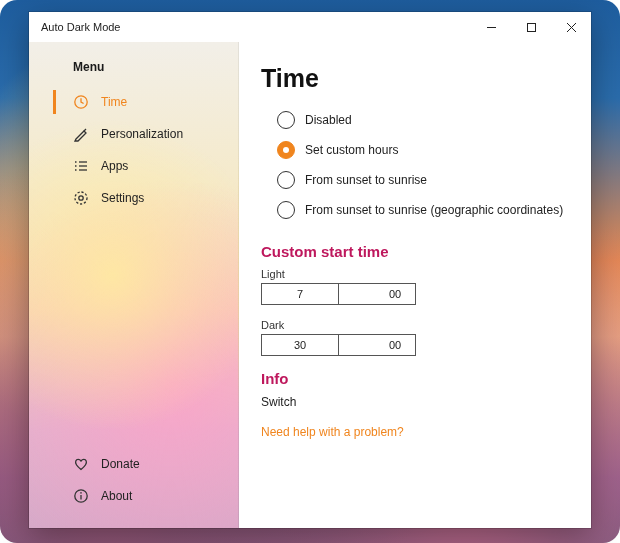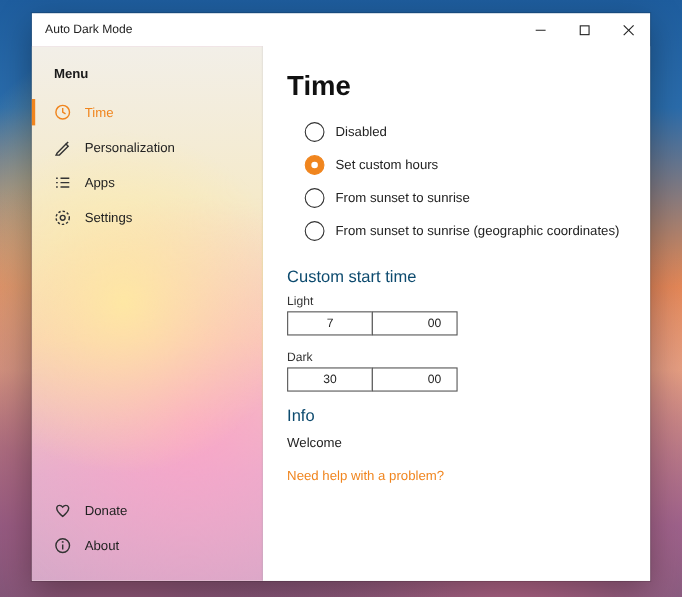--- a/index.html
+++ b/index.html
@@ -5,20 +5,21 @@
   * { box-sizing: border-box; margin: 0; padding: 0; }
   html, body { width: 620px; height: 543px; overflow: hidden; font-family: "Segoe UI", Tahoma, sans-serif; }
   .desktop {
     width: 620px; height: 543px; position: relative;
     background:
       radial-gradient(circle at 18% 85%, #a45a7a 0%, rgba(164,90,122,0) 45%),
       radial-gradient(circle at 75% 90%, #c26a8c 0%, rgba(194,106,140,0) 45%),
       radial-gradient(circle at 25% 45%, #ffe98a 0%, rgba(255,233,138,0) 40%),
       radial-gradient(circle at 60% 55%, #ffb27d 0%, rgba(255,178,125,0) 45%),
       linear-gradient(180deg, #1e5d9e 0%, #2a6cab 18%, #e78a52 48%, #f2b27d 62%, #7b5a8a 88%, #5b5076 100%);
+    border-radius: 17px;
   }
   .window {
     position: absolute; left: 29px; top: 12px; width: 562px; height: 516px;
     background: #fff; display: flex; flex-direction: column;
     box-shadow: 0 10px 30px rgba(0,0,0,0.35), 0 0 0 1px rgba(0,0,0,0.15);
   }
   .titlebar {
     height: 30px; display: flex; align-items: center; justify-content: space-between;
     background: rgba(255,255,255,0.0);
   }
@@ -28,20 +29,21 @@
   .win-btn svg { width: 11px; height: 11px; stroke:#222; stroke-width:1; fill:none; }
   .body { flex:1; display:flex; min-height:0; }
   .sidebar {
     width: 210px; position:relative; display:flex; flex-direction:column;
     background:
       radial-gradient(circle at 40% 48%, rgba(255,235,160,0.88) 0%, rgba(255,235,160,0) 55%),
       radial-gradient(circle at 68% 70%, rgba(255,160,200,0.78) 0%, rgba(255,160,200,0) 55%),
       linear-gradient(180deg, #f2efe8 0%, #f5eacb 28%, #f7d7b5 55%, #e1b3cd 80%, #d6a9c8 100%);
     border-right: 1px solid rgba(0,0,0,0.06);
     padding-top: 8px;
+    padding-left: 24px;
   }
   .menu-header { font-size: 12px; font-weight:700; color:#1a1a1a; padding: 10px 20px 12px; }
   .nav { display:flex; flex-direction:column; gap:0; }
   .nav-item {
     display:flex; align-items:center; gap:12px; height:32px; padding: 0 20px;
     font-size:12px; color:#222; position:relative;
   }
   .nav-item .icon { width:16px; height:16px; display:flex; align-items:center; justify-content:center; }
   .nav-item .icon svg { width:16px; height:16px; stroke:#333; stroke-width:1.3; fill:none; }
   .nav-item.selected { color:#f0851e; }
@@ -54,21 +56,21 @@
   .page-title { font-size:25px; font-weight:600; margin-bottom:18px; color:#111; }
   .radios { display:flex; flex-direction:column; gap:12px; margin-bottom:24px; }
   .radio { display:flex; align-items:center; gap:10px; font-size:12px; color:#222;padding-left:16px; }
   .radio .bullet {
     width:18px; height:18px; border-radius:50%; border:1.5px solid #333; display:flex; align-items:center; justify-content:center; flex-shrink:0;
   }
   .radio.selected .bullet { border-color:#f0851e; background:#f0851e; }
   .radio.selected .bullet::after {
     content:""; width:6px; height:6px; border-radius:50%; background:#fff;
   }
-  .section-title { font-size:15px; font-weight:400; margin-bottom:8px; margin-top:2px; color:#0c4a6e; }
+  .section-title { font-size:15px; font-weight:700; margin-bottom:8px; margin-top:2px; color:#be185d; }
   .field-label { font-size:11px; color:#333; margin-bottom:3px; }
   .time-row { display:flex; margin-bottom:14px; }
   .time-cell {
     width:78px; height:22px; border:1px solid #555; display:flex; align-items:center; justify-content:center; font-size:11px; color:#222; background:#fff;
   }
   .time-cell + .time-cell { border-left:1px solid #555; margin-left:-1px;padding-left:36px; }
   .info-block { margin-top:4px; }
   .info-text { font-size:12px; color:#222; margin:8px 0 16px; }
   .help-link { font-size:12px; color:#f0851e; }
 </style>
@@ -207,20 +209,20 @@
         </div>
 
         <div class="field-label">Dark</div>
         <div class="time-row">
           <div class="time-cell">30</div>
           <div class="time-cell">00</div>
         </div>
 
         <div class="info-block">
           <div class="section-title">Info</div>
-          <div class="info-text">Welcome</div>
+          <div class="info-text">Switch</div>
           <div class="help-link">Need help with a problem?</div>
         </div>
 
       </div>
     </div>
   </div>
 </div>
 
 </body></html>

